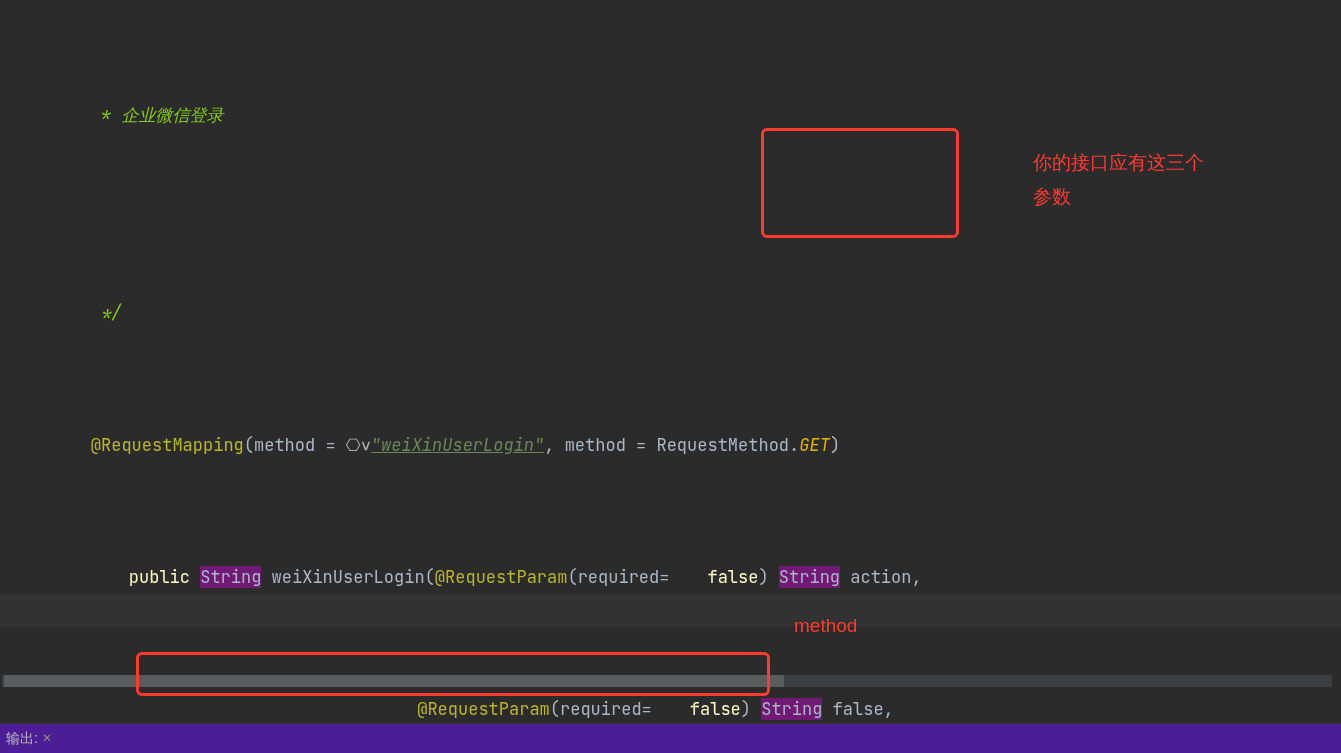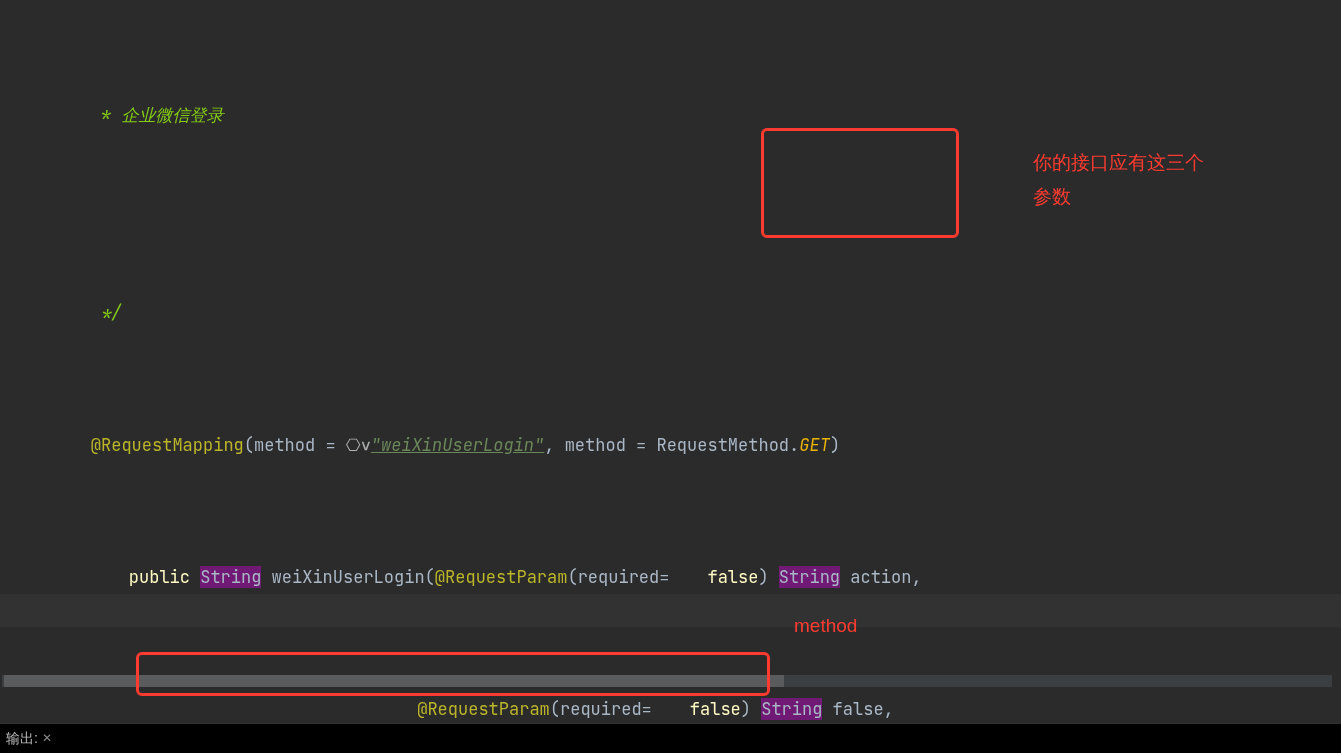--- a/index.html
+++ b/index.html
@@ -40,21 +40,21 @@
   .scrollbar-h {
     position:absolute; left:2px; bottom:33px; height:12px; width:1330px;
     background:#3c3f41;
   }
   .scrollthumb-h {
     position:absolute; left:2px; top:0; height:12px; width:780px;
     background:#595b5d; border-radius:0;
   }
   .toolwin {
     position:absolute; left:0; bottom:0; height:30px; width:1341px;
-    background:#000000; border-top:1px solid #323232;
+    background:#4c1d95; border-top:1px solid #323232;
     font-family:"PingFang SC","Microsoft YaHei",sans-serif;
     font-size:14px; color:#bbbbbb;
     display:flex; align-items:center; padding-left:4px;
   }
   .tw-tab { display:flex; align-items:center; gap:2px; height:22px; padding:0 2px; }
   .tw-close { font-size:12px; color:#8a8a8a; padding:0 2px; }
 </style>
 </head>
 <body>
 

